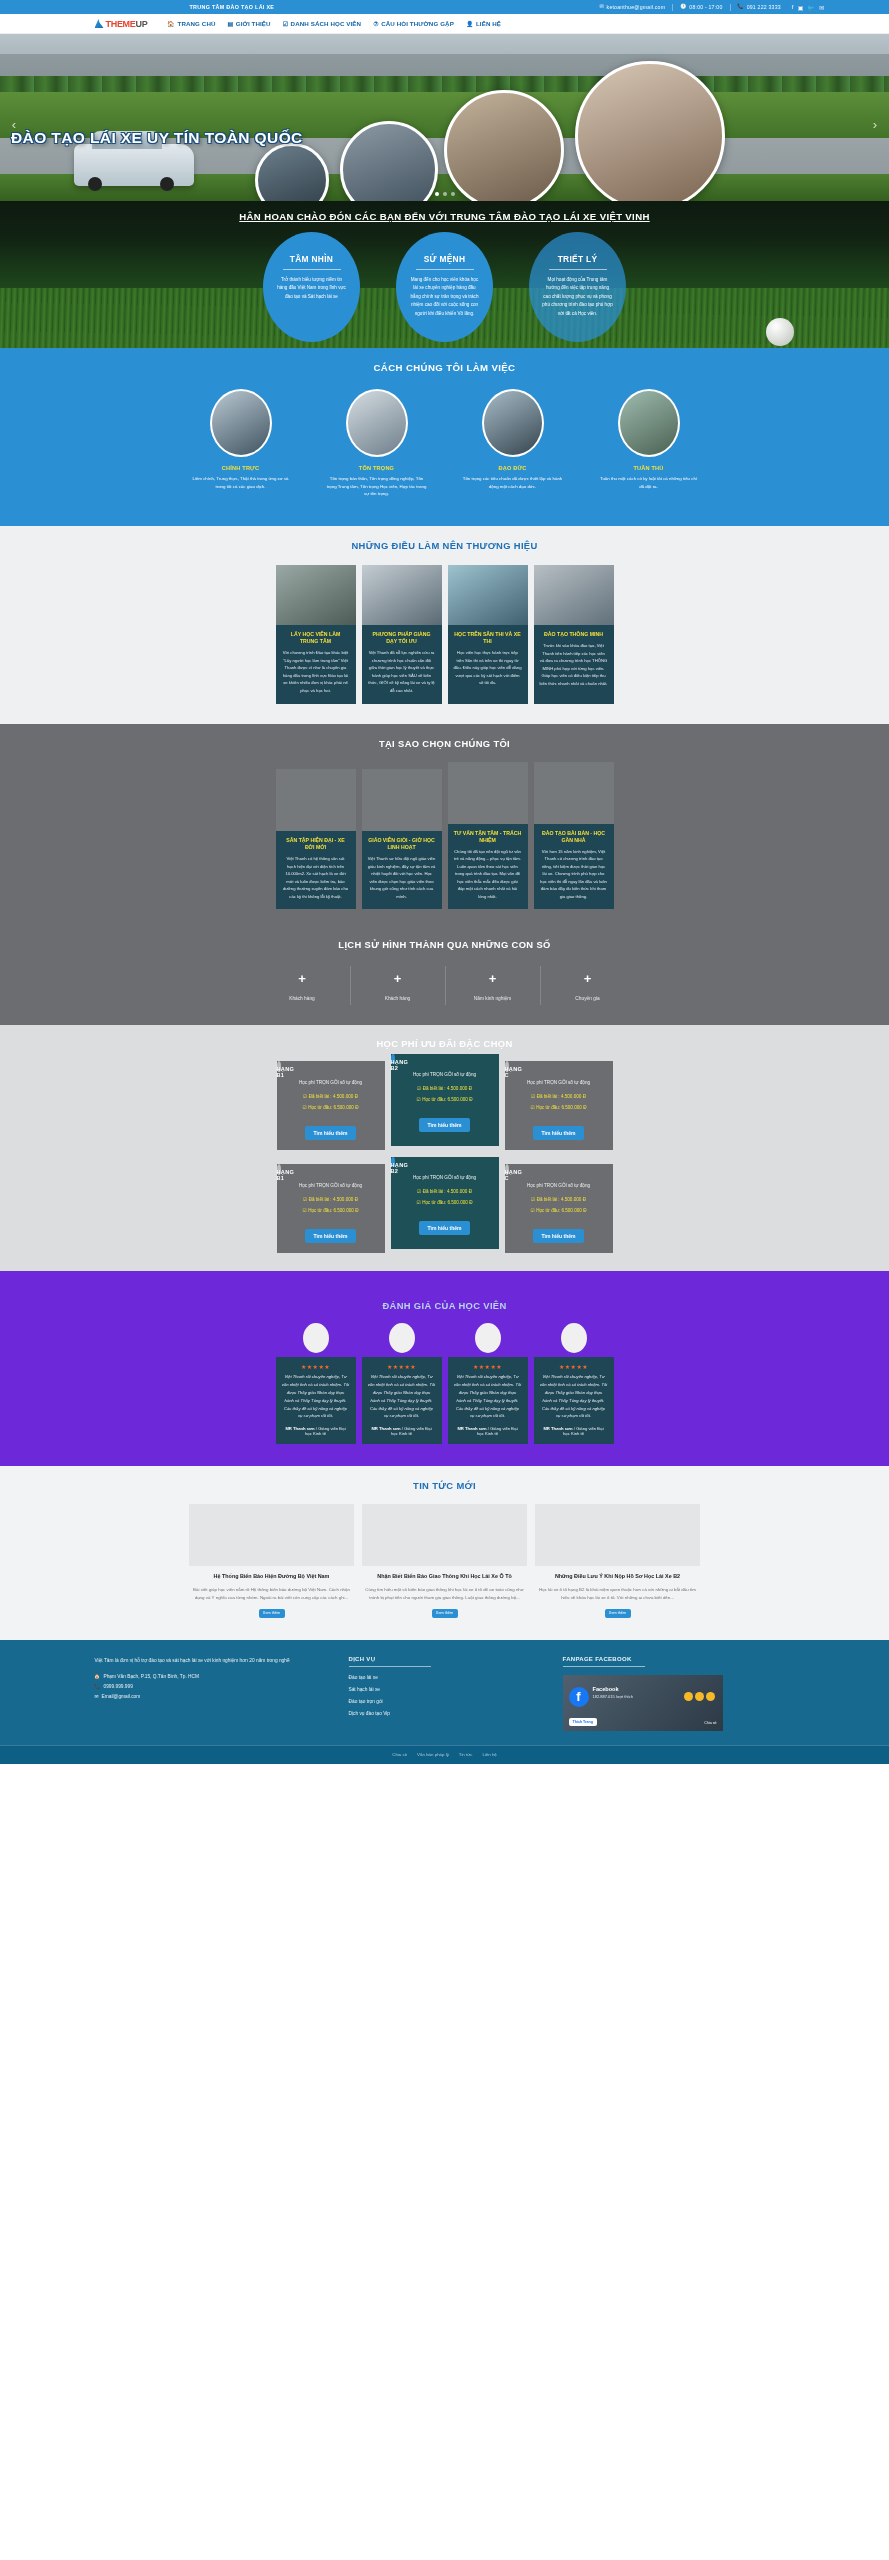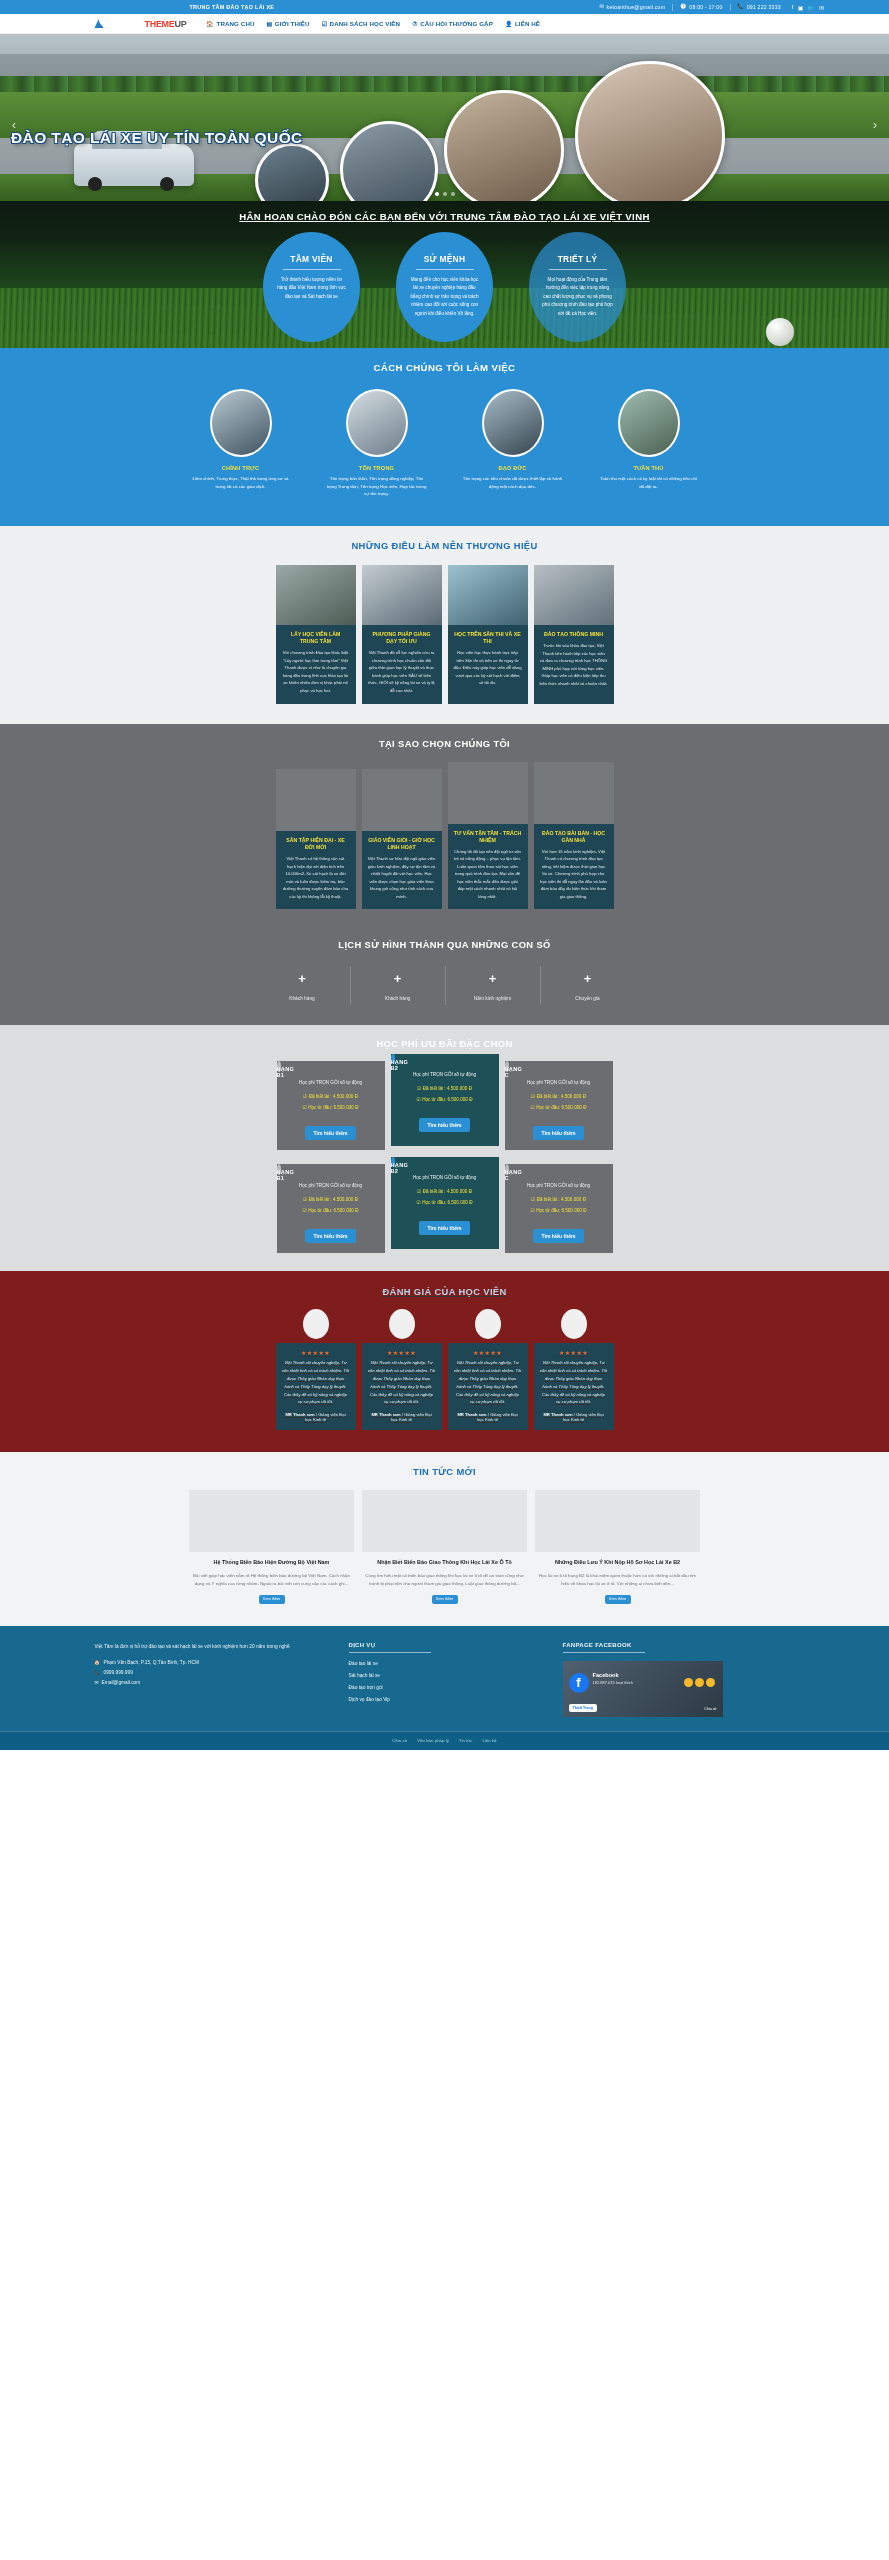--- a/index.html
+++ b/index.html
@@ -30,21 +30,21 @@
   .nav {
     background:#fff; height:20px; display:flex; align-items:center; justify-content:center;
     border-bottom:1px solid #eee;
   }
   .nav-inner { width:700px; display:flex; align-items:center; gap:0; }
   .logo { display:flex; align-items:center; gap:2px; margin-right:14px; }
   .logo-mark {
     width:9px; height:9px; background:linear-gradient(135deg,#2f9ae0,#1769b5);
     clip-path: polygon(0 100%, 45% 0, 55% 40%, 100% 100%);
   }
-  .logo-text { font-size:9px; font-weight:bold; letter-spacing:-.3px;margin-left:39px; }
+  .logo-text { font-size:9px; font-weight:bold; letter-spacing:-.3px; }
   .logo-theme { color:#e8432f; }
   .logo-up { color:#555; }
   .nav-item {
     display:flex; align-items:center; gap:2.5px; color:#1565a8;
     font-size:6.2px; font-weight:bold; letter-spacing:.1px; padding:0 6px; white-space:nowrap;
     text-transform:uppercase;
   }
   .nav-item .gi { font-size:6px; }
 
   
@@ -180,21 +180,21 @@
   .pcard .hd { padding:5px 0; font-size:5.6px; font-weight:bold; letter-spacing:.3px;
     border-bottom:1px solid rgba(255,255,255,.2); }
   .pcard.feat .hd { background:#2b8fd4; border-bottom:none; }
   .pcard .sub { font-size:4.6px; margin:8px 0 9px; color:#f1f1f1; }
   .pcard .li { font-size:4.6px; color:#f3e03a; margin:6px 0; }
   .pcard .li .chk { color:#f3e03a; margin-right:1.5px; }
   .pcard .btn { display:inline-block; margin-top:10px; background:#2b8fd4; color:#fff;
     font-size:5px; font-weight:bold; padding:4px 9px; border-radius:2px; }
 
   
-  .testi { background:#7f1d1d; padding:15px 0 22px;text-decoration:underline; }
+  .testi { background:#6d28d9; padding:29px 0 22px; }
   .testi h2 { text-align:center; color:#b6d4ea; font-size:9.4px; font-weight:bold; letter-spacing:.35px; }
   .testi-grid { display:flex; justify-content:center; gap:6px; margin-top:12px; }
   .tcard { width:80px; position:relative; }
   .tcard .av { width:26px;height:30px;border-radius:50%;background:#f0f0f0;margin:0 auto 4px; }
   .tcard .box { background:#1e4654; color:#fff; padding:6px 6px 8px; text-align:center; }
   .stars { color:#ef6a2a; font-size:6px; letter-spacing:.4px; margin-bottom:3px; }
   .tcard .quote { font-size:4.2px; line-height:1.85; font-style:italic; color:#eaf0f2; }
   .tcard .who { font-size:4.2px; margin-top:6px; color:#eaf0f2; }
   .tcard .who b { color:#fff; }
 
@@ -323,21 +323,21 @@
       <span class="hd"></span>
     </div>
   </div>
 
   <div class="vision">
     <div class="vision-grass"></div>
     <div class="vision-ball"></div>
     <h2>HÂN HOAN CHÀO ĐÓN CÁC BẠN ĐẾN VỚI TRUNG TÂM ĐÀO TẠO LÁI XE VIỆT VINH</h2>
     <div class="vision-cards">
       <div class="vcard">
-        <h3>TẦM VIÊN</h3>
+        <h3>TẦM NHÌN</h3>
         <hr>
         <p>Trở thành biểu tượng niềm tin hàng đầu Việt Nam trong lĩnh vực đào tạo và Sát hạch lái xe</p>
       </div>
       <div class="vcard">
         <h3>SỨ MỆNH</h3>
         <hr>
         <p>Mang đến cho học viên khóa học lái xe chuyên nghiệp hàng đầu bằng chính sự trân trọng và trách nhiệm cao đối với cuộc sống con người khi điều khiển Vô lăng.</p>
       </div>
       <div class="vcard dim">
         <h3>TRIẾT LÝ</h3>

